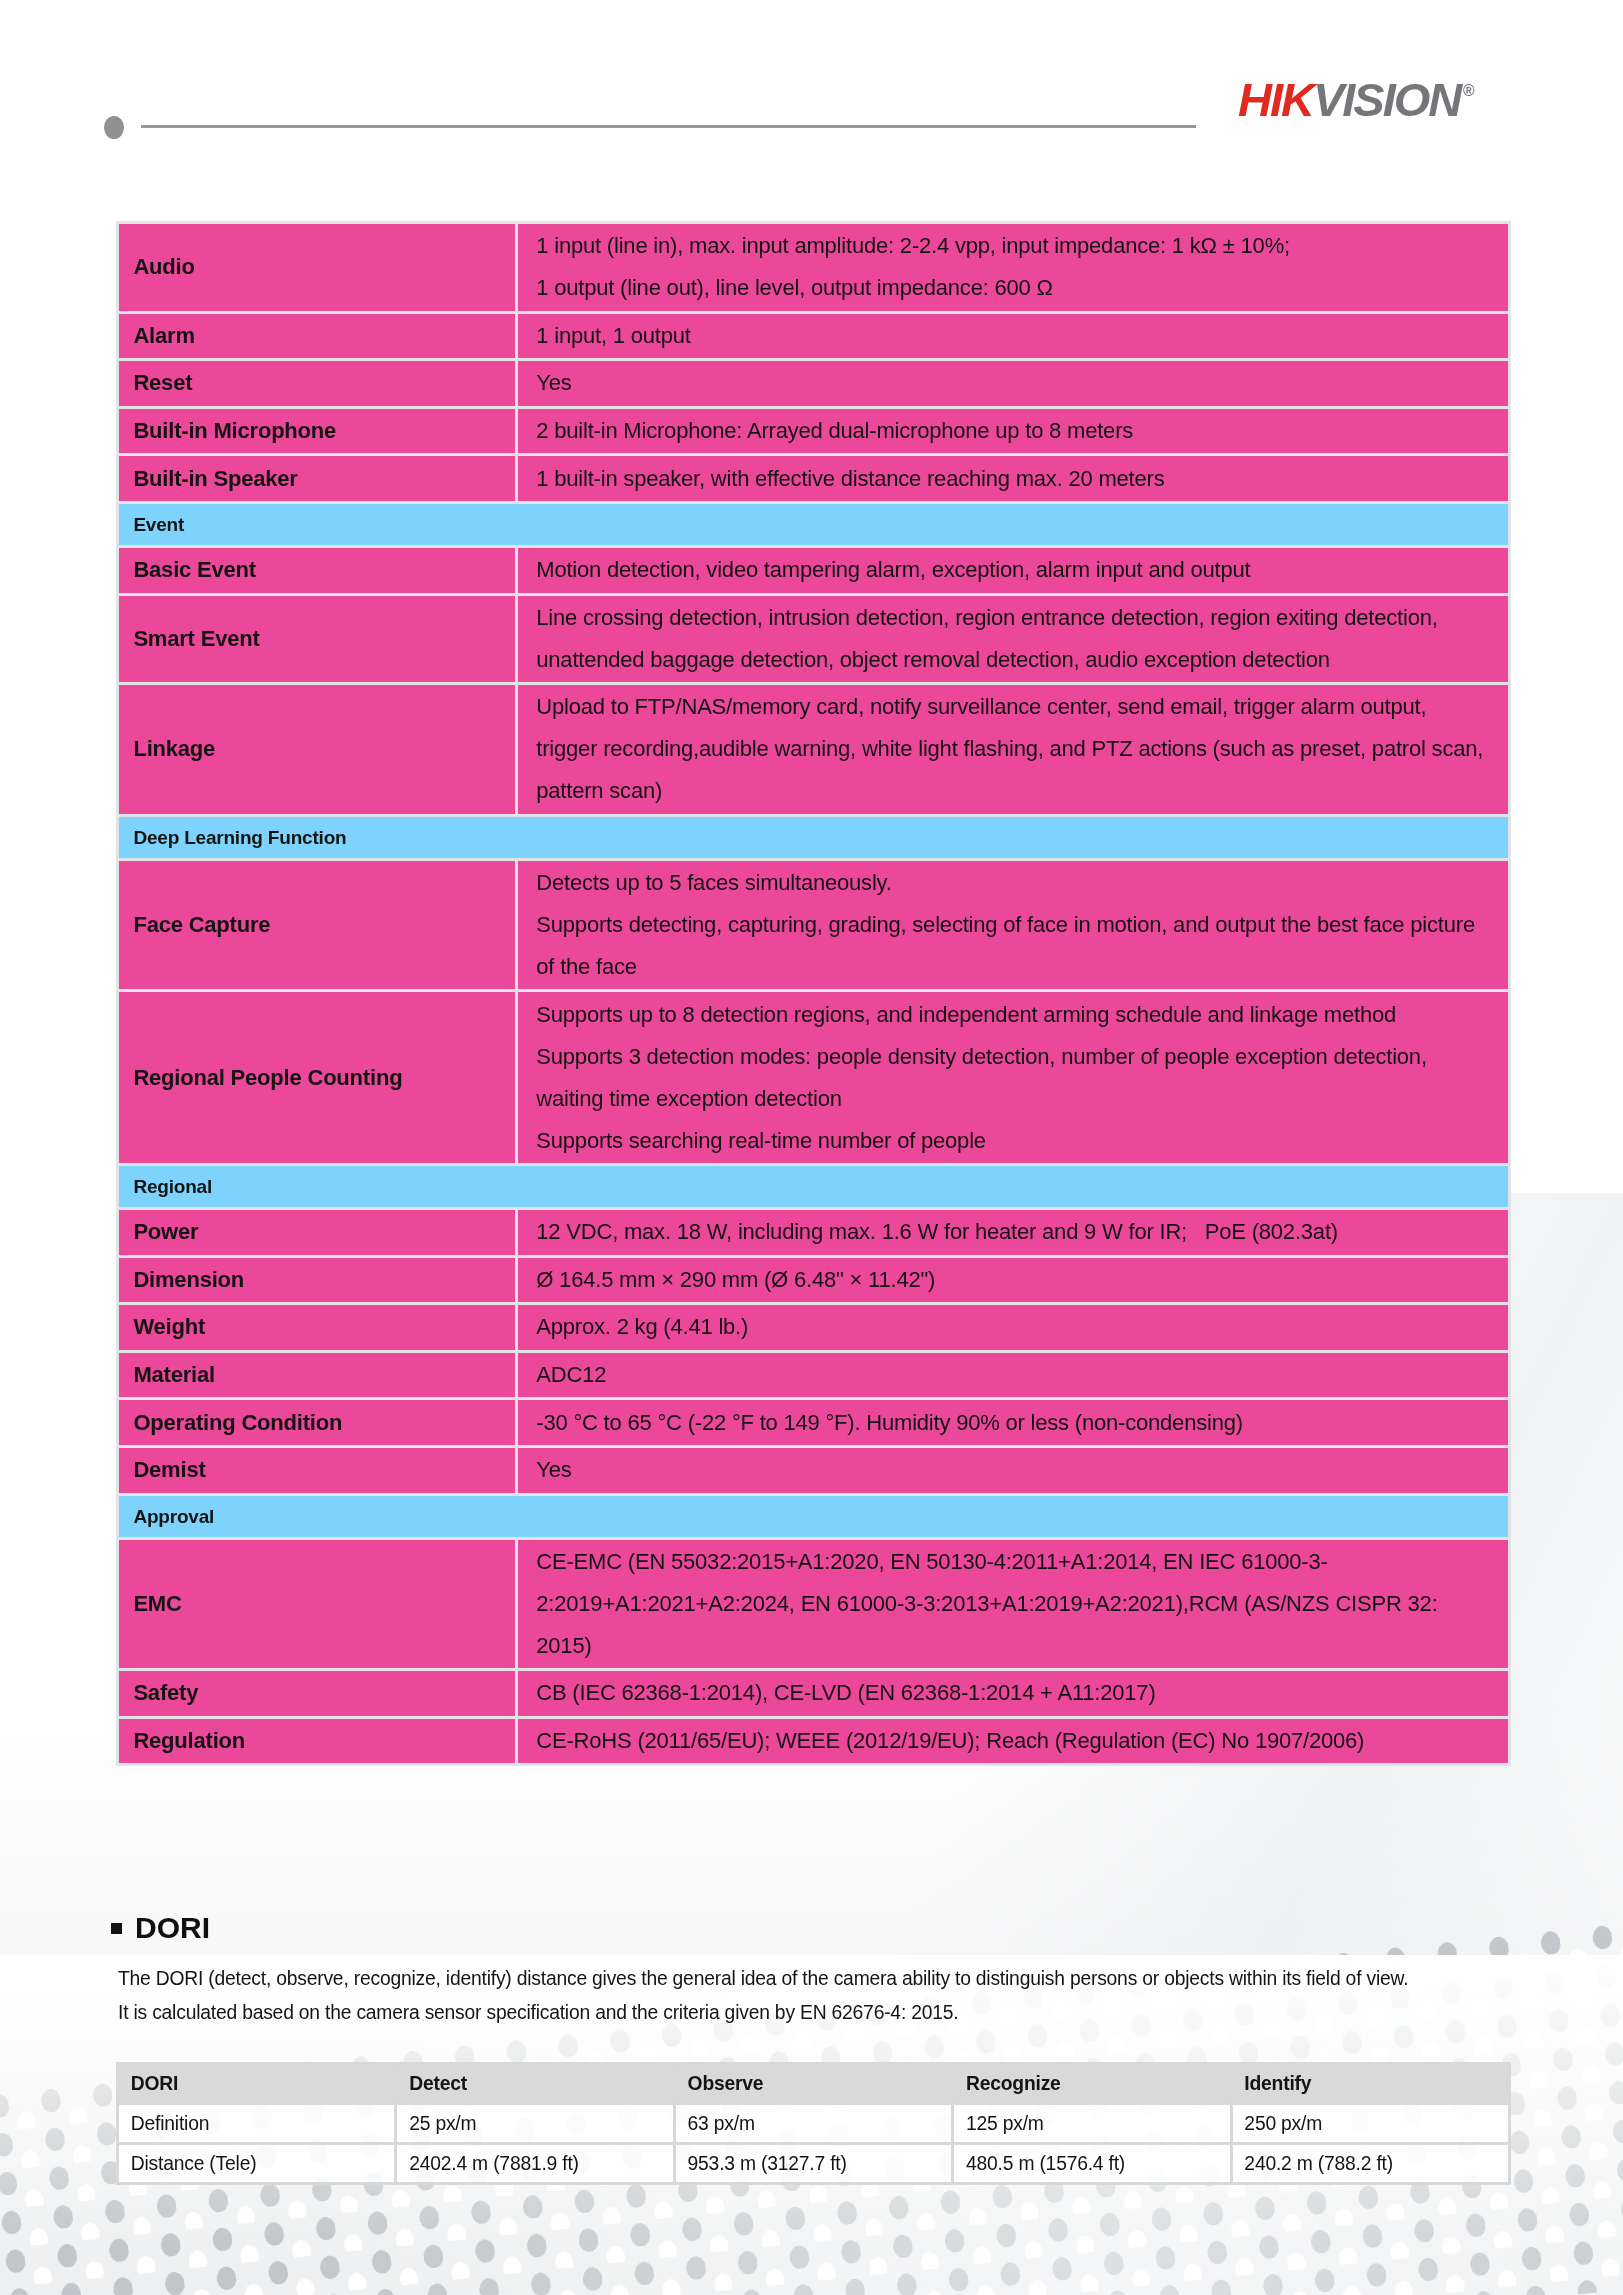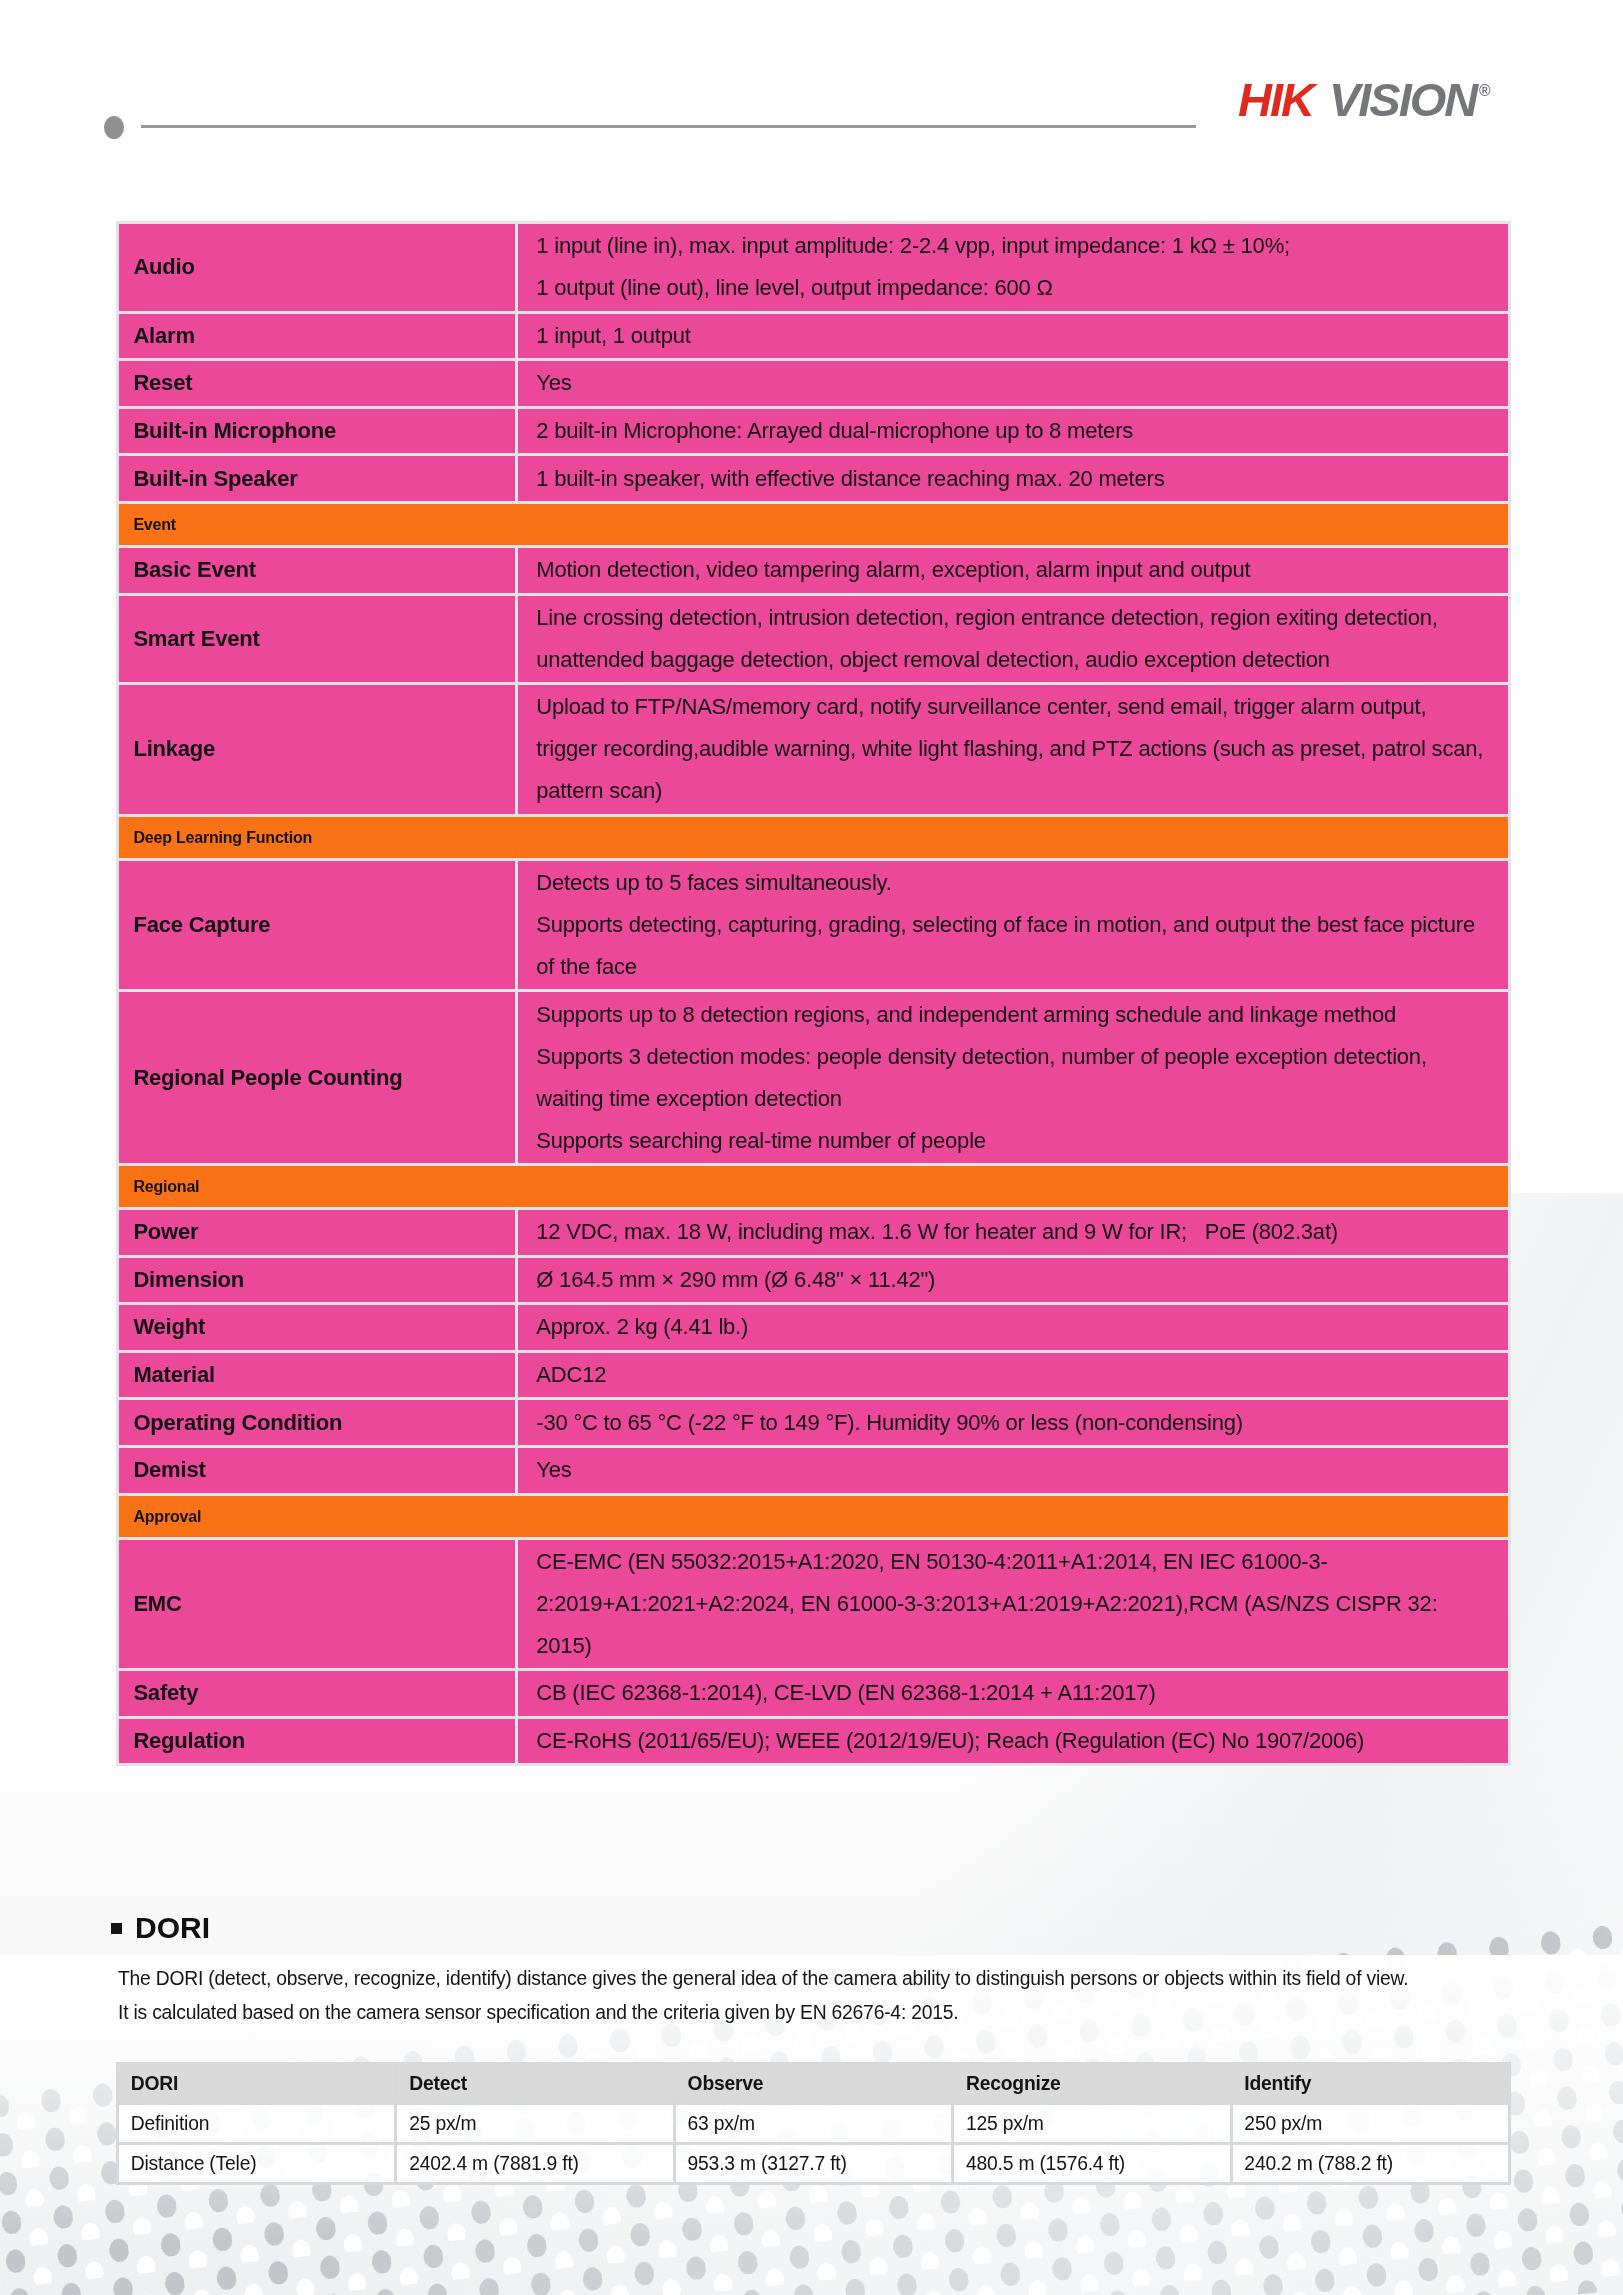--- a/index.html
+++ b/index.html
@@ -19,32 +19,32 @@
   .halftone-fade { position:absolute; left:0; right:0; bottom:0; height:340px; z-index:0;
     background:linear-gradient(to bottom, #ffffff 0%, rgba(255,255,255,.55) 40%, rgba(255,255,255,0) 85%),
                linear-gradient(100deg, rgba(255,255,255,0) 20%, rgba(255,255,255,.45) 70%, rgba(255,255,255,.15) 100%); }
 
   
   .hdr-dot  { position:absolute; left:104px; top:116px; width:20px; height:23px; background:#8e9092; border-radius:50%; z-index:2; }
   .hdr-line { position:absolute; left:141px; top:125px; width:1055px; height:2.6px; background:#96989a; z-index:2; }
   .logo { position:absolute; left:1238px; top:72px; z-index:2; font-style:italic; font-weight:bold;
           font-size:47px; letter-spacing:-2px; white-space:nowrap; }
   .logo-hik { color:#e02a20; }
-  .logo-vision { color:#75767a;margin-left:16px; }
+  .logo-vision { color:#75767a; }
   .logo-reg { font-size:15.7px; color:#75767a; font-style:normal; letter-spacing:0; vertical-align:19.6px; margin-left:2.6px; font-weight:bold; }
 
   
   .spec-table { position:absolute; left:116px; top:221px; width:1395px; z-index:1;
                 border-collapse:collapse; table-layout:fixed; }
   .spec-table col.c-label { width:399px; }
   .spec-table td { border:3.3px solid #e2e3e4; background:#ec4899; font-size:22px; letter-spacing:-0.2px;
                    vertical-align:middle; color:#141414; }
   .spec-table td.label   { padding:1.3px 6.5px 1.3px 14.4px; line-height:42px;font-weight:bold; }
   .spec-table td.value   { padding:1.3px 15.7px 1.3px 18.3px; line-height:42px; white-space:pre-wrap; }
-  .spec-table td.section { background:#f97316; font-weight:bold; padding:0 6.5px 0 14.4px; line-height:41px; font-size:16px; }
+  .spec-table td.section { background:#7dd3fc; font-weight:bold; padding:0 6.5px 0 14.4px; line-height:41px; font-size:19px; }
 
   
   .dori-head { position:absolute; left:111px; top:1911px; z-index:1; display:flex; align-items:center; gap:13px; }
   .dori-bullet { width:11px; height:11px; background:#121212; display:inline-block; }
   .dori-title { font-size:30px; font-weight:bold; color:#101010; }
   .dori-intro { position:absolute; left:118px; top:1964px; width:1397px; z-index:1;
                 font-size:19.3px; line-height:30px; letter-spacing:-0.2px; color:#141414; }
   .dori-p { margin:0 0 3.9px 0; }
 
   .dori-table { position:absolute; left:116px; top:2062px; width:1395px; z-index:1;

